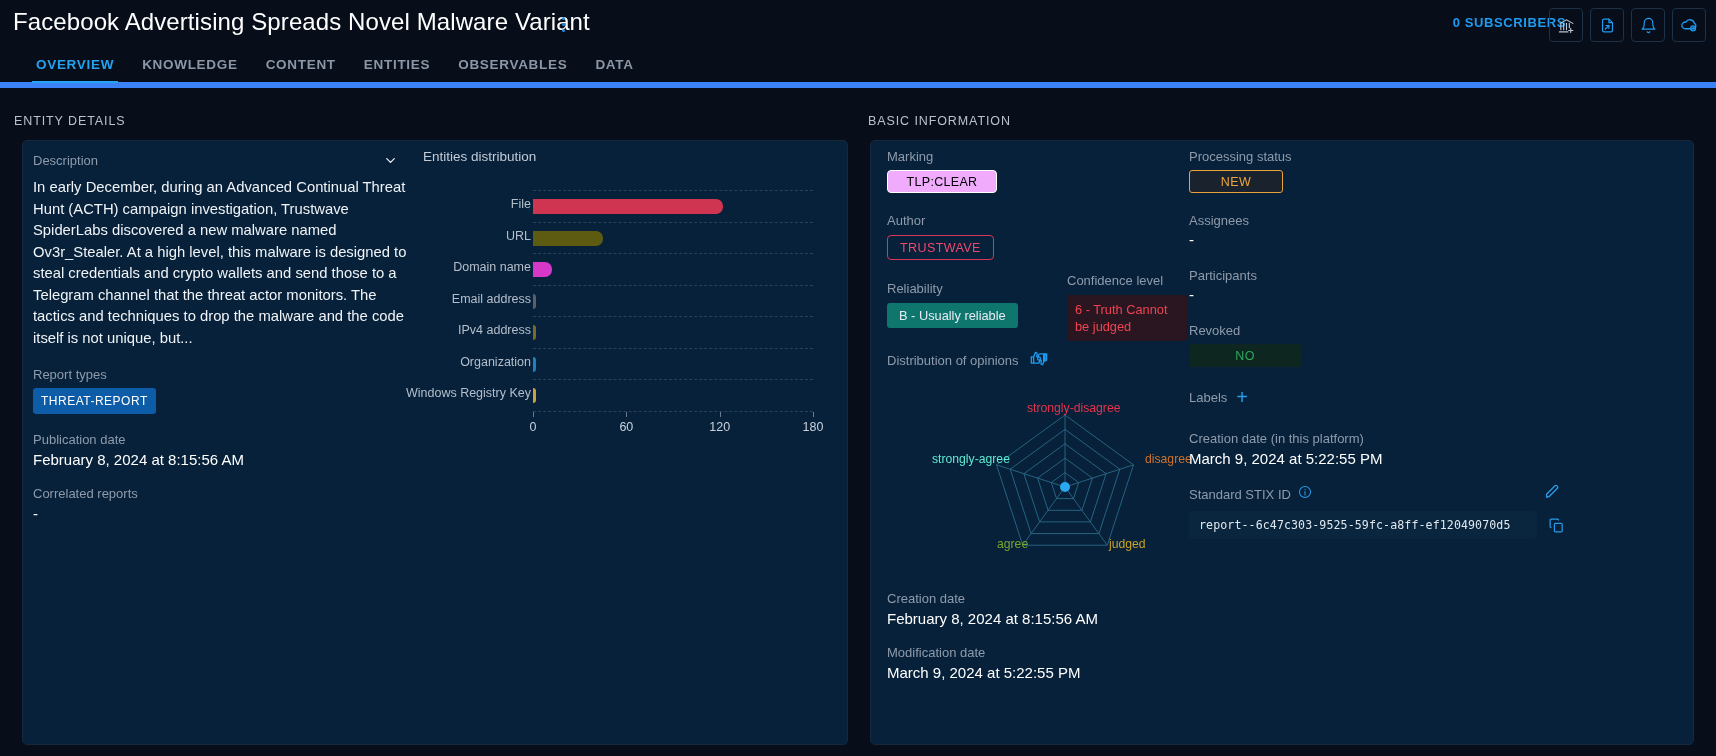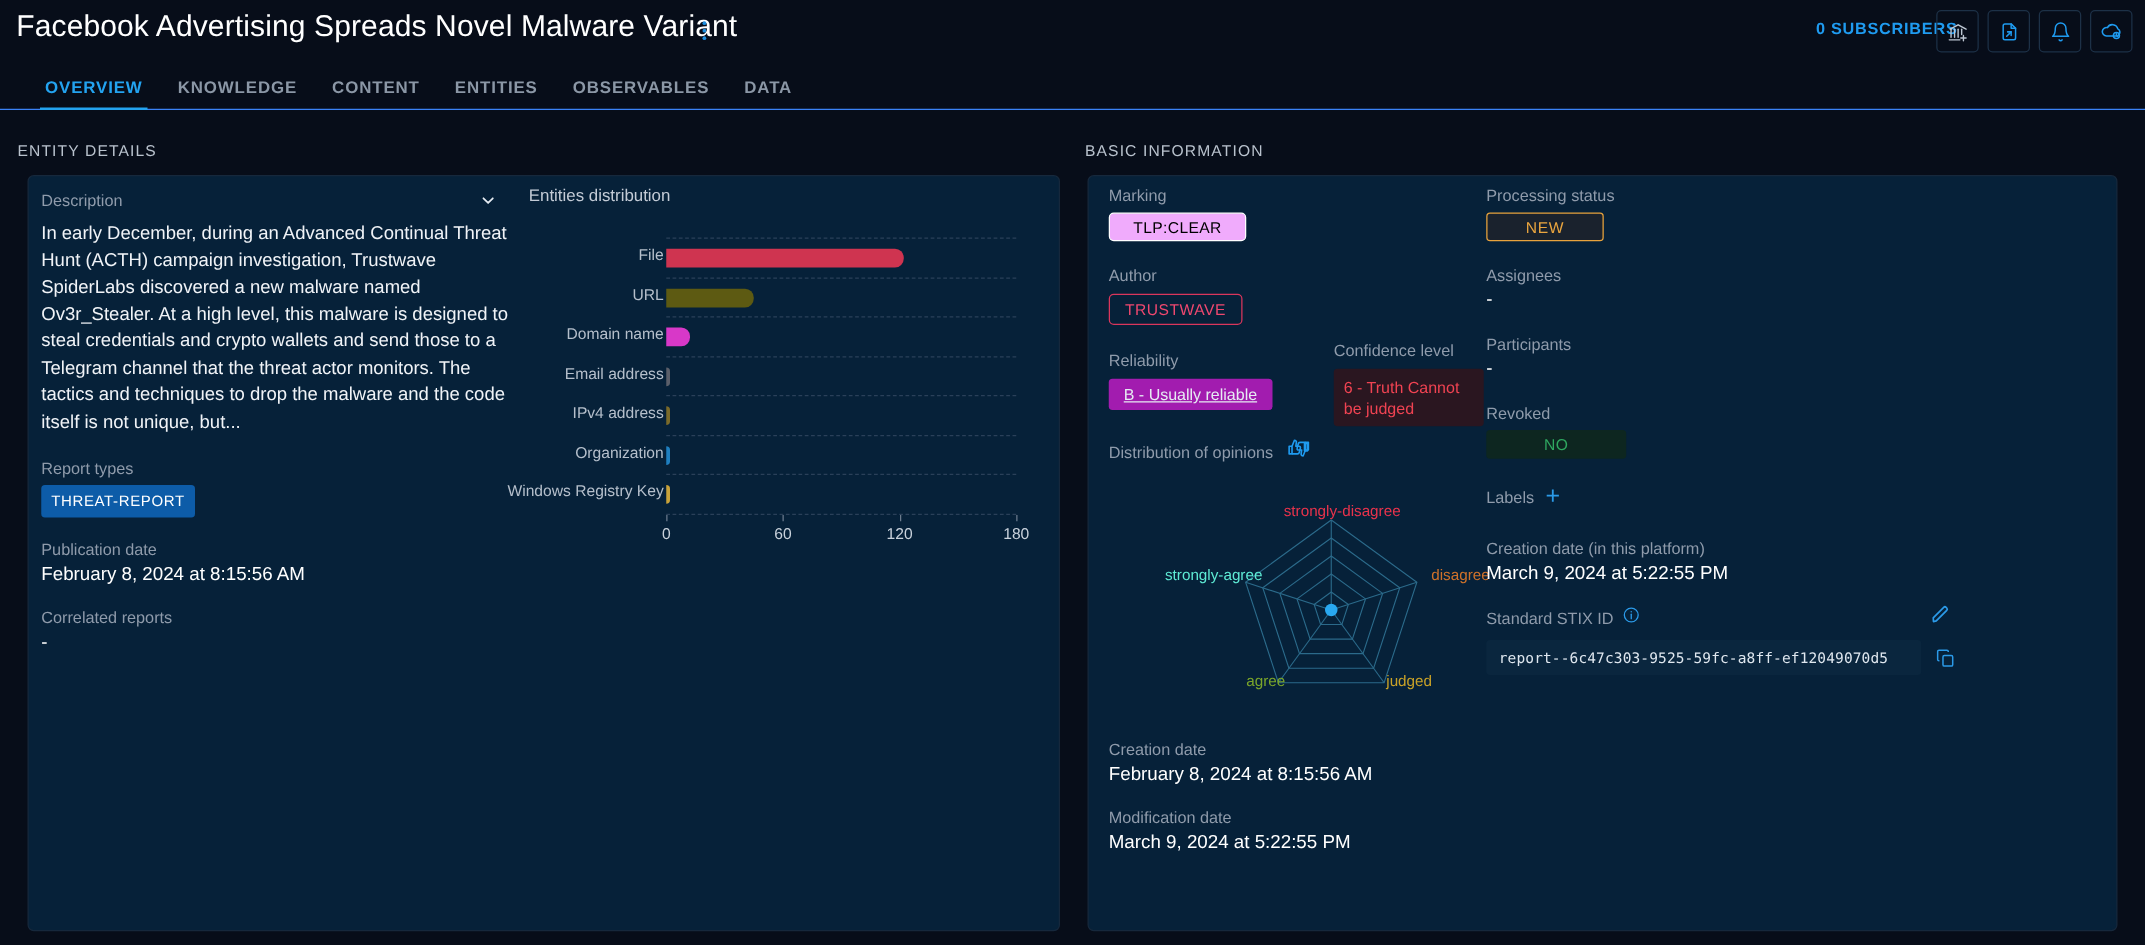--- a/index.html
+++ b/index.html
@@ -35,21 +35,21 @@
   .icon-btn {
     width: 34px; height: 34px; border: 1px solid #1d3147; border-radius: 4px;
     background: transparent; display: flex; align-items: center; justify-content: center;
     cursor: pointer;
   }
   .icon-btn svg { display: block; }
 
   
   .tabs {
     position: absolute; top: 52px; left: 0; width: 1716px; height: 36px;
-    border-bottom: 1px solid #3b82f6;
+    border-bottom: 6px solid #3b82f6;
     display: flex; align-items: flex-end; padding-left: 22px;
   }
   .tab {
     font-size: 13.5px; font-weight: 600; letter-spacing: .7px;
     color: #8b97a6; padding: 0 14px 10px 14px; cursor: pointer;
     position: relative; white-space: nowrap;
   }
   .tab.active { color: #23a3f0; }
   .tab.active::after {
     content: ""; position: absolute; left: 10px; right: 10px; bottom: -1px;
@@ -132,21 +132,21 @@
   }
   .chip-author {
     display:inline-flex; align-items:center; justify-content:center;
     height: 25px; padding: 0 12px; border-radius: 4px;
     border: 1px solid #d9365c; color: #ef486f; background: transparent;
     font-size: 12.5px; letter-spacing: .4px; text-align: right;
   }
   .chip-rel {
     display:inline-flex; align-items:center; justify-content:center;
     height: 25px; padding: 3px 12px; border-radius: 3px;
-    background: #a21caf; color: #e6ecf3; font-size: 12.8px; text-decoration: underline;
+    background: #0f766e; color: #e6ecf3; font-size: 12.8px;
   }
   .box-conf {
     display: block; width: 120px; padding: 6px 8px; border-radius: 3px;
     background: #2a1620; color: #f04352; font-size: 12.8px; line-height: 17px;
   }
   .chip-status {
     display:inline-flex; align-items:center; justify-content:center;
     height: 23px; width: 94px; border-radius: 3px;
     border: 1px solid #e8a33d; background: #1a222d; color: #eba63f;
     font-size: 12.5px; letter-spacing: .5px;

